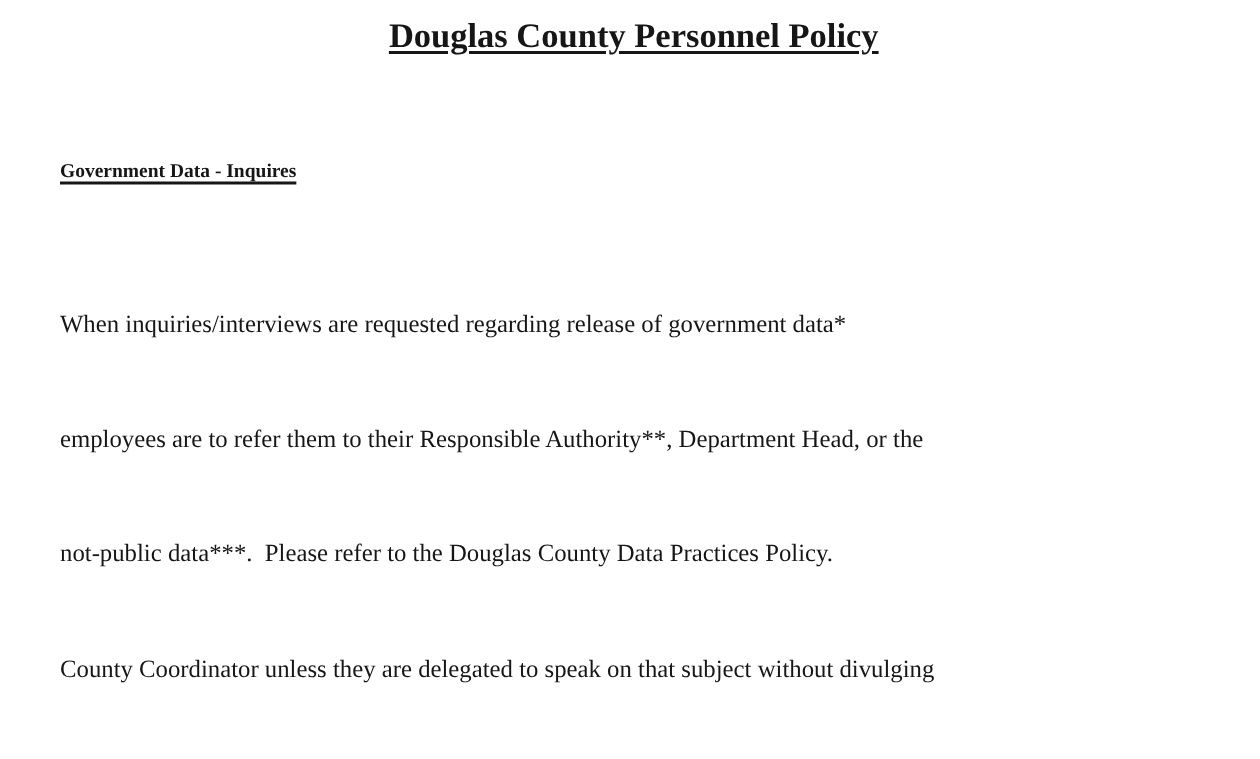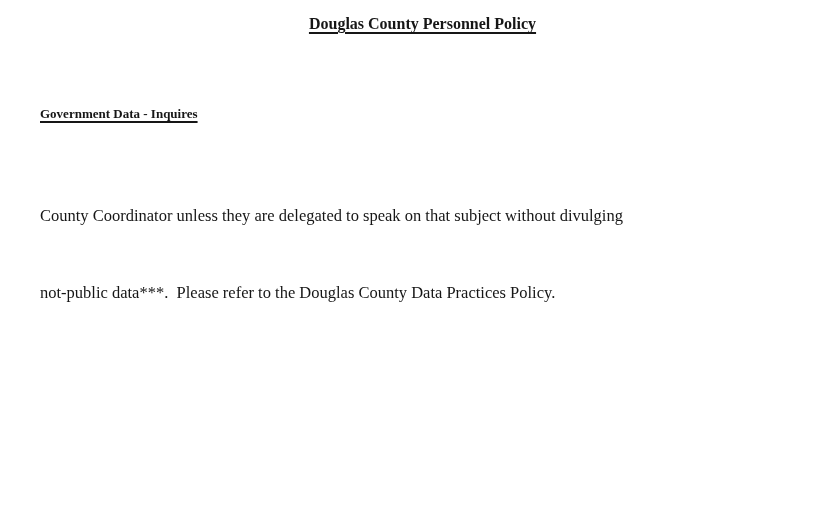--- a/index.html
+++ b/index.html
@@ -13,21 +13,21 @@
     overflow: hidden;
     font-family: "Liberation Serif", "DejaVu Serif", serif;
     color: #161616;
   }
   .doc {
     padding: 8px 35px 0 40px;
     width: 765px;
   }
   .doc-title {
     margin: 0;
-    font-size: 16px;
+    font-size: 23px;
     line-height: 32px;
     font-weight: bold;
     text-align: center;
   }
   .doc-title .u {
     text-decoration: underline;
     text-decoration-thickness: 2px;
     text-underline-offset: 3px;
   }
   .section-heading {
@@ -52,17 +52,19 @@
 </head>
 <body>
 
 <div class="doc">
 
   <h1 class="doc-title"><span class="u">Douglas County Personnel Policy</span></h1>
 
   <h2 class="section-heading">Government Data - Inquires</h2>
 
   <p class="body-paragraph">
+    <span class="line">When inquiries/interviews are requested regarding release of government data*</span>
+    <span class="line">employees are to refer them to their Responsible Authority**, Department Head, or the</span>
+    <span class="line">not-public data***.  Please refer to the Douglas County Data Practices Policy.</span>
     <span class="line">County Coordinator unless they are delegated to speak on that subject without divulging</span>
-    <span class="line">not-public data***.  Please refer to the Douglas County Data Practices Policy.</span>
   </p>
 
 </div>
 
 </body></html>

